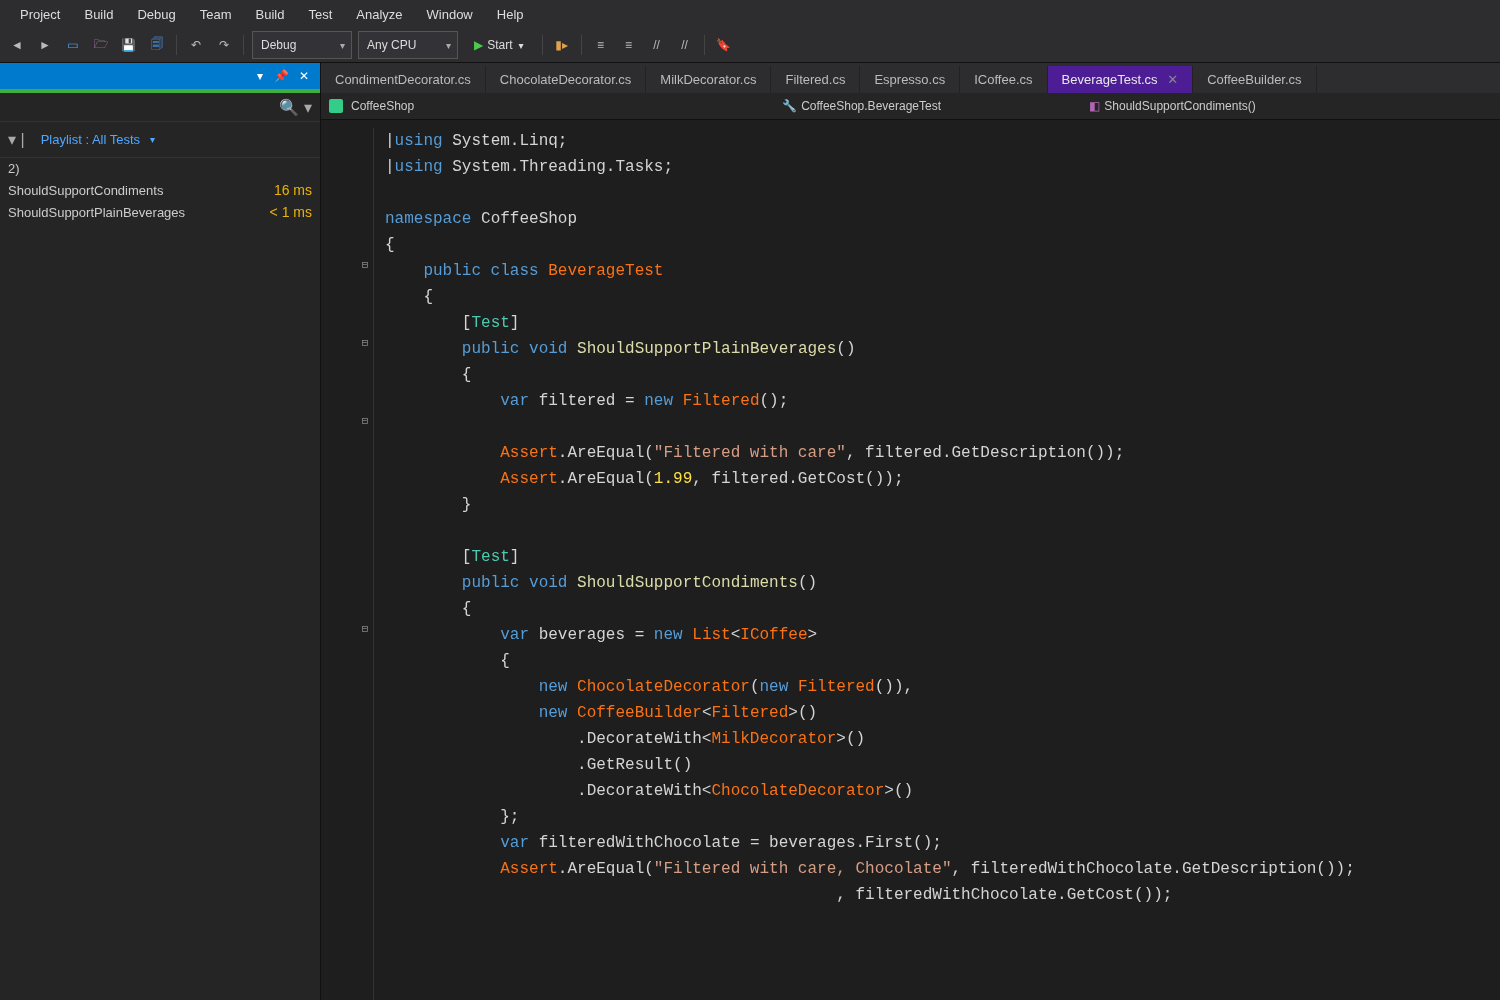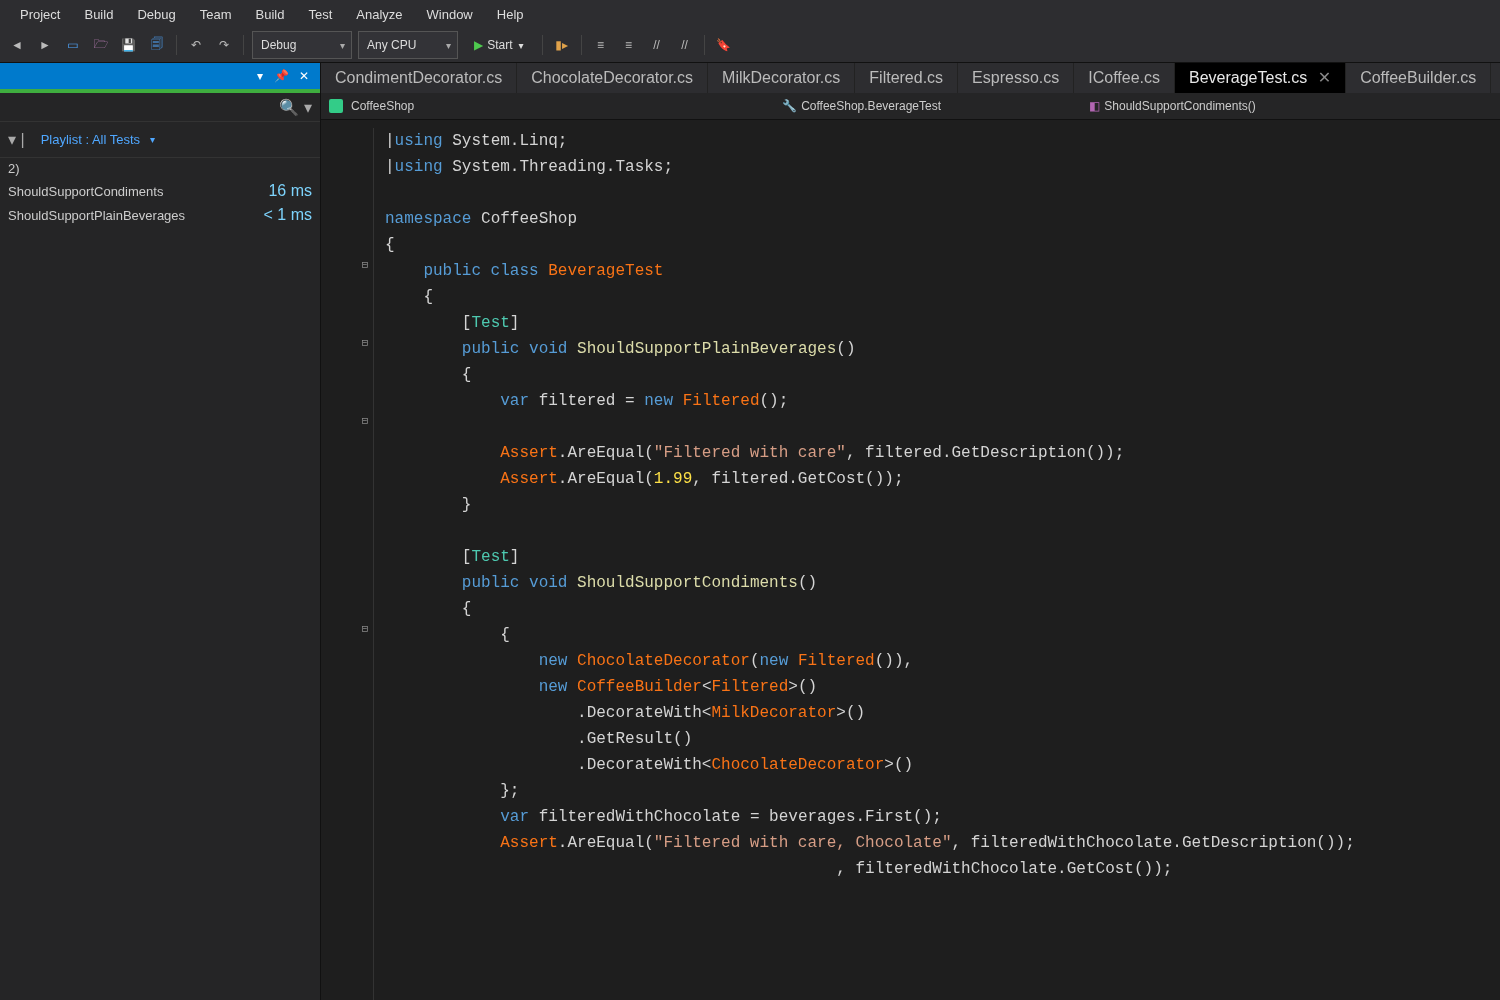--- a/index.html
+++ b/index.html
@@ -19,28 +19,28 @@
   .body{flex:1;display:flex;min-height:0}
   
   .sidebar{width:320px;background:#252526;border-right:1px solid #111;display:flex;flex-direction:column}
   .side-title{height:26px;background:#007acc;color:#fff;display:flex;align-items:center;padding:0 8px;font-size:12px;gap:6px}
   .side-title .spacer{flex:1}
   .side-title .ic{width:16px;text-align:center;cursor:pointer}
   .side-divider{height:4px;background:#3fae3f}
   .side-search{height:28px;display:flex;align-items:center;justify-content:flex-end;padding:0 8px;color:#aaa;border-bottom:1px solid #333}
   .side-row{display:flex;align-items:center;padding:3px 8px;font-size:13px}
   .side-row .lab{flex:1;white-space:nowrap;overflow:hidden;text-overflow:ellipsis}
-  .side-row .tim{color:#7dd3fc;font-size:16px}
+  .side-row .tim{color:#eab308;font-size:14px}
   .playlist{color:#4fa7ff;padding:6px 10px;font-size:13px;display:flex;align-items:center;gap:6px}
   .playlist::after{content:"▾";font-size:10px;margin-left:4px}
   
   .editor-area{flex:1;display:flex;flex-direction:column;min-width:0}
-  .tabstrip{height:30px;background:#2d2d30;display:flex;align-items:flex-end;overflow:hidden;font-size:16px}
+  .tabstrip{height:30px;background:#2d2d30;display:flex;align-items:flex-end;overflow:hidden;font-size:13px}
   .tab{padding:6px 14px;color:#bbb;border-right:1px solid #222;white-space:nowrap;cursor:pointer}
-  .tab.active{background:#000000;color:#e8e8e8}
+  .tab.active{background:#4c1d95;color:#e8e8e8}
   .subbar{height:26px;background:#252526;display:flex;align-items:center;font-size:12px;padding:0 8px;gap:14px;border-bottom:1px solid #111}
   .subbar .cs-ic{width:14px;height:14px;background:#3c8;border-radius:2px;display:inline-block;margin-right:4px}
   .subbar .crumb{color:#ccc;display:flex;align-items:center;gap:4px}
   .subbar .crumb .wrench{color:#e0a24a}
   .subbar .crumb .meth{color:#b266b2}
   
   .code{flex:1;background:#1e1e1e;font-family:Consolas,"Courier New",monospace;font-size:16px;line-height:26px;overflow:hidden;position:relative;padding:8px 0 0 0}
   .gutter{position:absolute;left:0;top:8px;bottom:0;width:52px;border-right:1px solid #333}
   .fold{position:absolute;left:38px;color:#888;font-size:11px;cursor:pointer;width:12px;text-align:center}
   .codeln{padding-left:64px;white-space:pre}
@@ -184,20 +184,21 @@
 <div class="codeln">        <span class="pn">{</span></div>
 <div class="codeln">            <span class="kw">var</span> <span class="id">filtered = </span><span class="kw">new</span> <span class="typ">Filtered</span><span class="pn">();</span></div>
 <div class="codeln">&nbsp;</div>
 <div class="codeln">            <span class="typ">Assert</span><span class="id">.AreEqual(</span><span class="str">"Filtered with care"</span><span class="id">, filtered.GetDescription());</span></div>
 <div class="codeln">            <span class="typ">Assert</span><span class="id">.AreEqual(</span><span class="num">1.99</span><span class="id">, filtered.GetCost());</span></div>
 <div class="codeln">        <span class="pn">}</span></div>
 <div class="codeln">&nbsp;</div>
 <div class="codeln">        <span class="pn">[</span><span class="attr">Test</span><span class="pn">]</span></div>
 <div class="codeln">        <span class="kw">public</span> <span class="kw">void</span> <span class="mtd">ShouldSupportCondiments</span><span class="pn">()</span></div>
 <div class="codeln">        <span class="pn">{</span></div>
+<div class="codeln">            <span class="kw">var</span> <span class="id">beverages = </span><span class="kw">new</span> <span class="typ">List</span><span class="pn">&lt;</span><span class="typ">ICoffee</span><span class="pn">&gt;</span></div>
 <div class="codeln">            <span class="pn">{</span></div>
 <div class="codeln">                <span class="kw">new</span> <span class="typ">ChocolateDecorator</span><span class="pn">(</span><span class="kw">new</span> <span class="typ">Filtered</span><span class="pn">()),</span></div>
 <div class="codeln">                <span class="kw">new</span> <span class="typ">CoffeeBuilder</span><span class="pn">&lt;</span><span class="typ">Filtered</span><span class="pn">&gt;</span><span class="pn">()</span></div>
 <div class="codeln">                    <span class="id">.DecorateWith&lt;</span><span class="typ">MilkDecorator</span><span class="id">&gt;()</span></div>
 <div class="codeln">                    <span class="id">.GetResult()</span></div>
 <div class="codeln">                    <span class="id">.DecorateWith&lt;</span><span class="typ">ChocolateDecorator</span><span class="id">&gt;()</span></div>
 <div class="codeln">            <span class="pn">};</span></div>
 <div class="codeln">            <span class="kw">var</span> <span class="id">filteredWithChocolate = beverages.First();</span></div>
 <div class="codeln">            <span class="typ">Assert</span><span class="id">.AreEqual(</span><span class="str">"Filtered with care, Chocolate"</span><span class="id">, filteredWithChocolate.GetDescription());</span></div>
 <div class="codeln">                                               <span class="id">, filteredWithChocolate.GetCost());</span></div>

